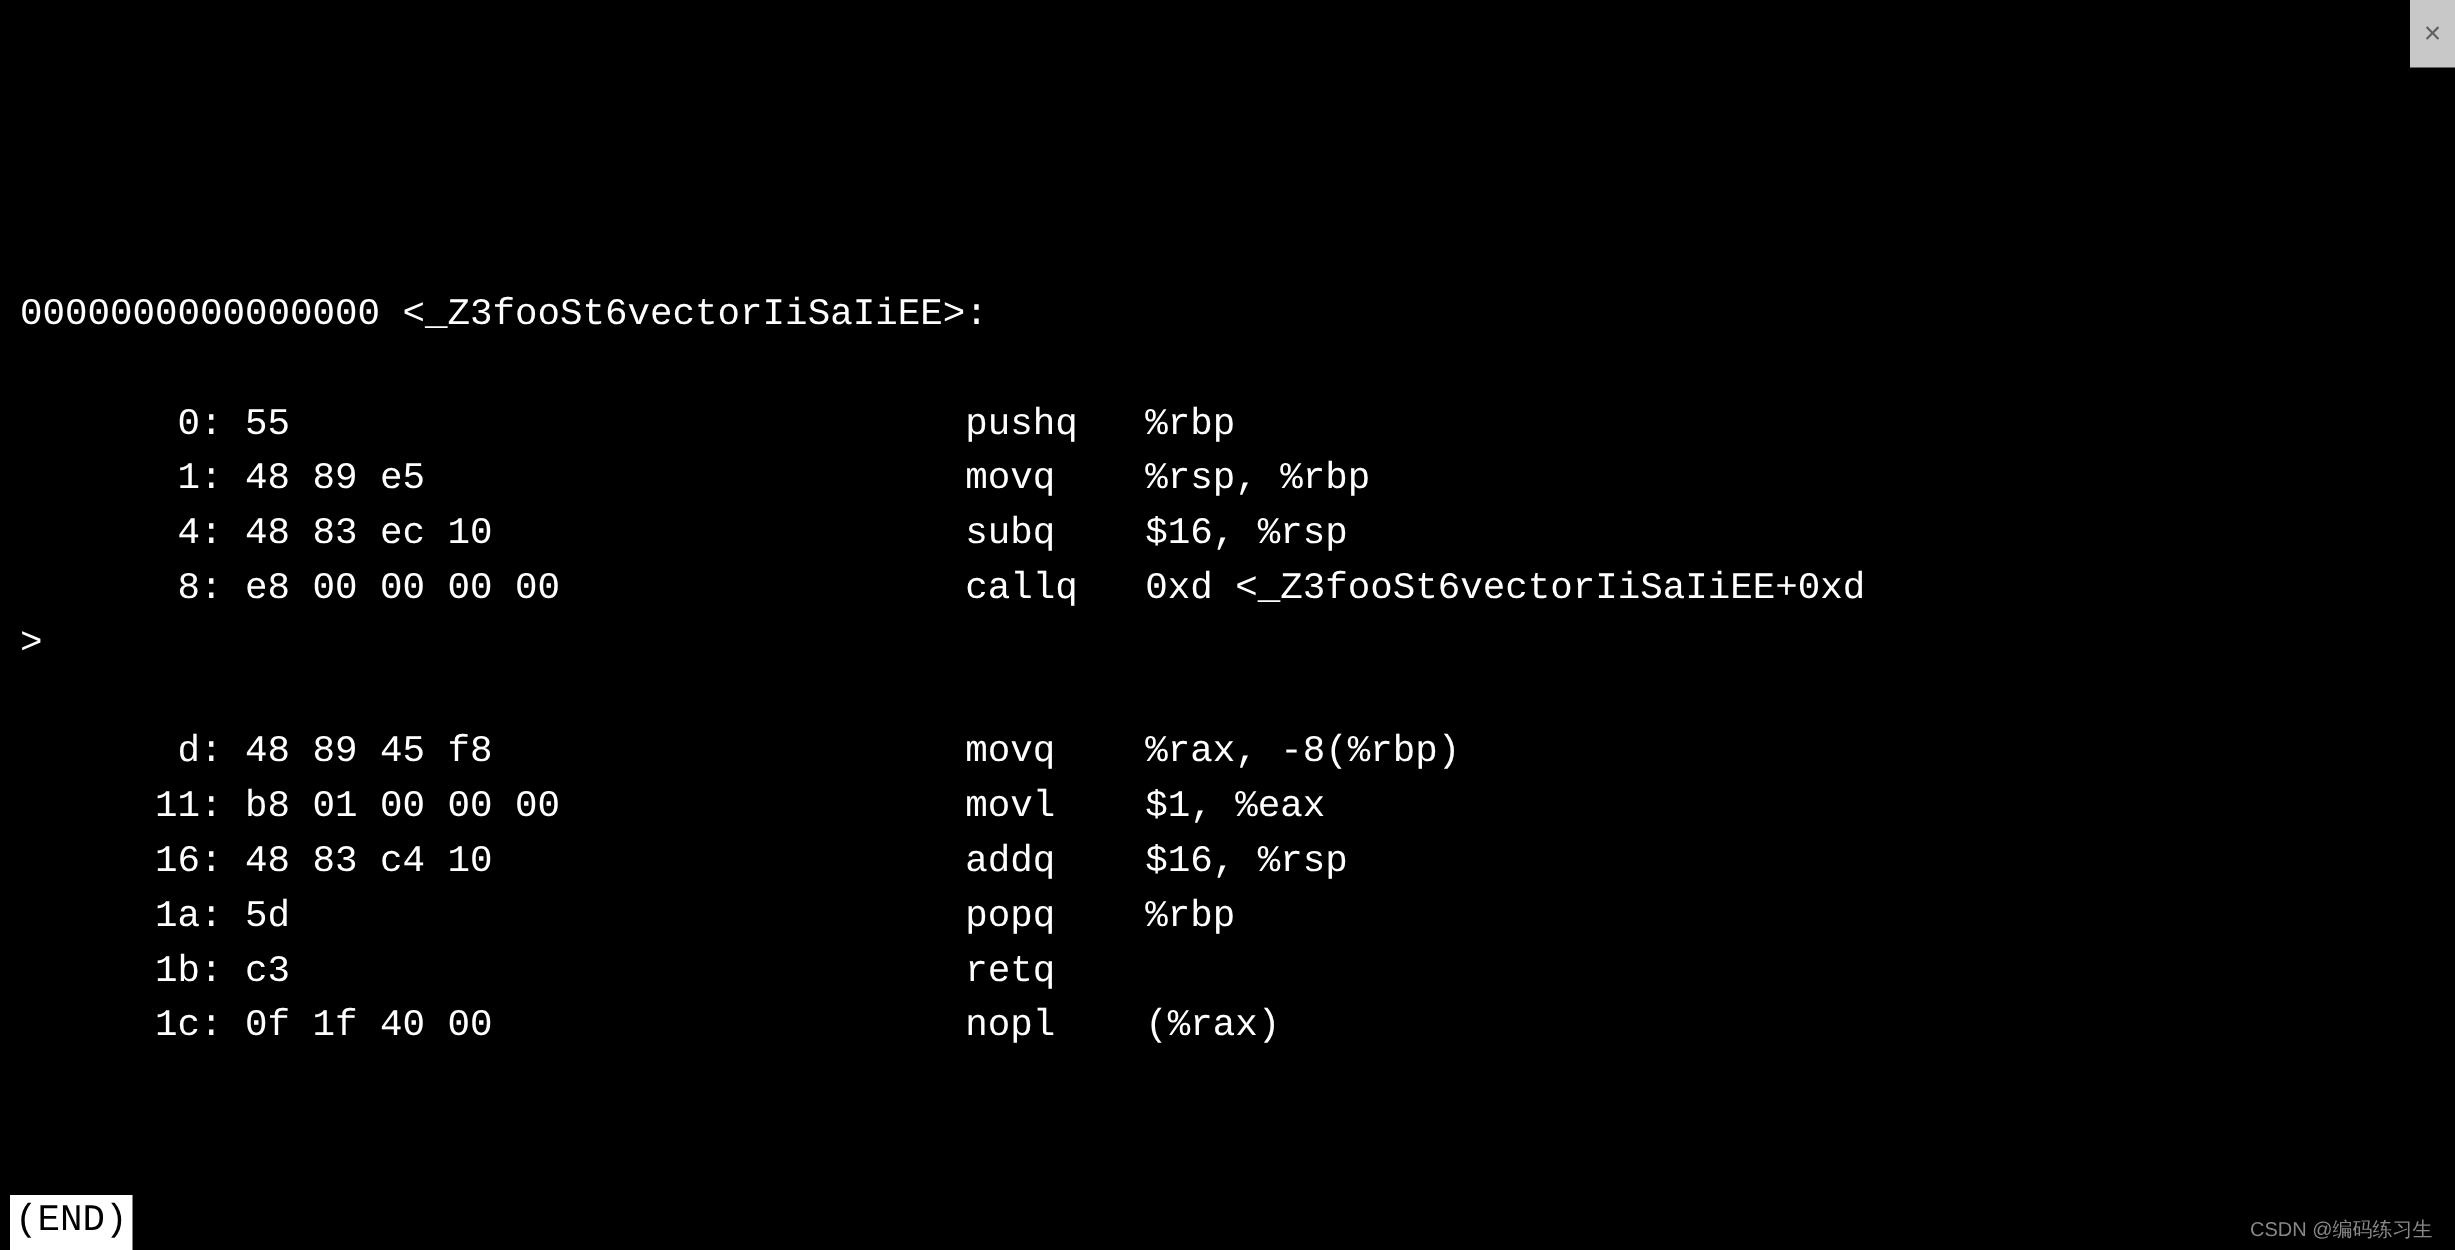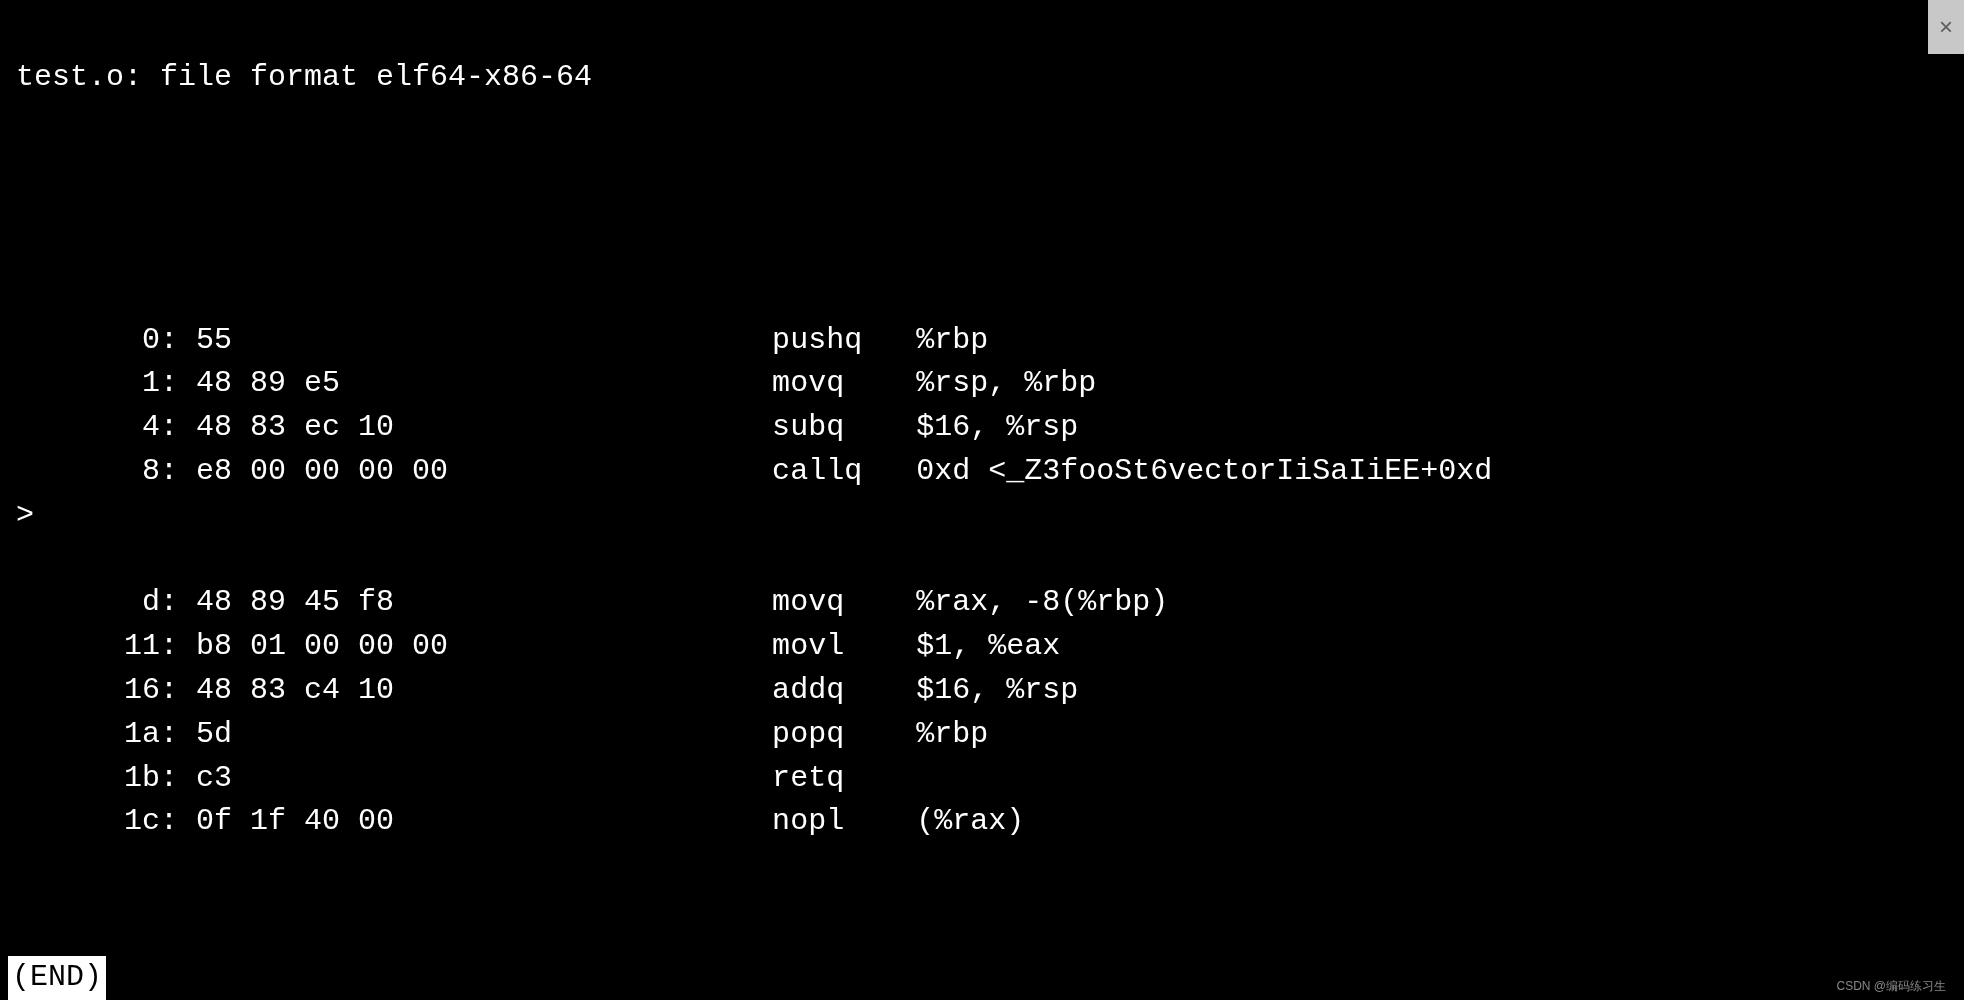--- a/index.html
+++ b/index.html
@@ -48,39 +48,39 @@
       font-weight: normal;
       display: inline-block;
       margin-top: 26px;
     }
     .watermark {
       position: absolute;
       bottom: 4px;
       right: 18px;
       color: #888;
       font-family: Arial, 'Microsoft YaHei', sans-serif;
-      font-size: 12px;
+      font-size: 16px;
       letter-spacing: 0;
       white-space: nowrap;
     }
     .line {
       display: block;
     }
     .blank-line {
       display: block;
       height: 1.46em;
     }
   </style>
 </head>
 <body>
 
 <div class="terminal">
-<span class="line">test.o: file format elf64-x86-64</span>
 <span class="blank-line"></span>
 <span class="blank-line"></span>
+<span class="line">0000000000000000 &lt;_Z3fooSt6vectorIiSaIiEE&gt;:</span>
 <div id="rows-container"><span class="line">       0: 55                              pushq   %rbp</span><span class="line">       1: 48 89 e5                        movq    %rsp, %rbp</span><span class="line">       4: 48 83 ec 10                     subq    $16, %rsp</span><span class="line">       8: e8 00 00 00 00                  callq   0xd &lt;_Z3fooSt6vectorIiSaIiEE+0xd</span><span class="line">&gt;</span><span class="blank-line"></span><span class="line">       d: 48 89 45 f8                     movq    %rax, -8(%rbp)</span><span class="line">      11: b8 01 00 00 00                  movl    $1, %eax</span><span class="line">      16: 48 83 c4 10                     addq    $16, %rsp</span><span class="line">      1a: 5d                              popq    %rbp</span><span class="line">      1b: c3                              retq    </span><span class="line">      1c: 0f 1f 40 00                     nopl    (%rax)</span></div>
 </div>
 
 <div class="end-marker">(END)</div>
 
 <div class="close-btn">
   <span>×</span>
 </div>
 
 <div class="watermark">CSDN @编码练习生</div>

